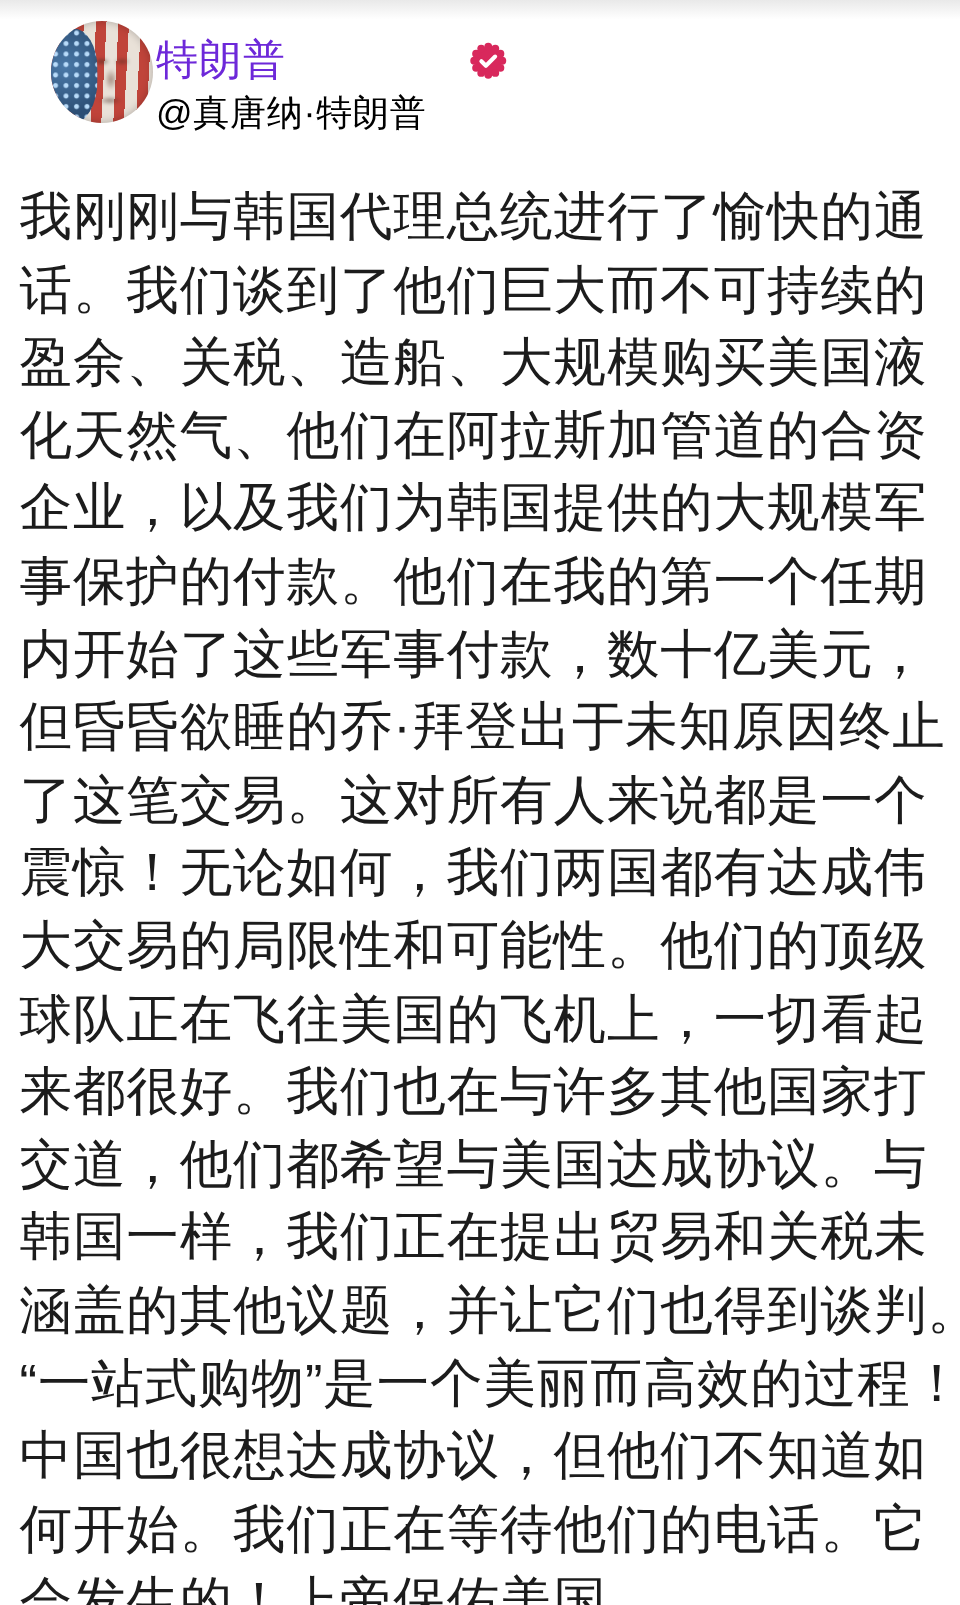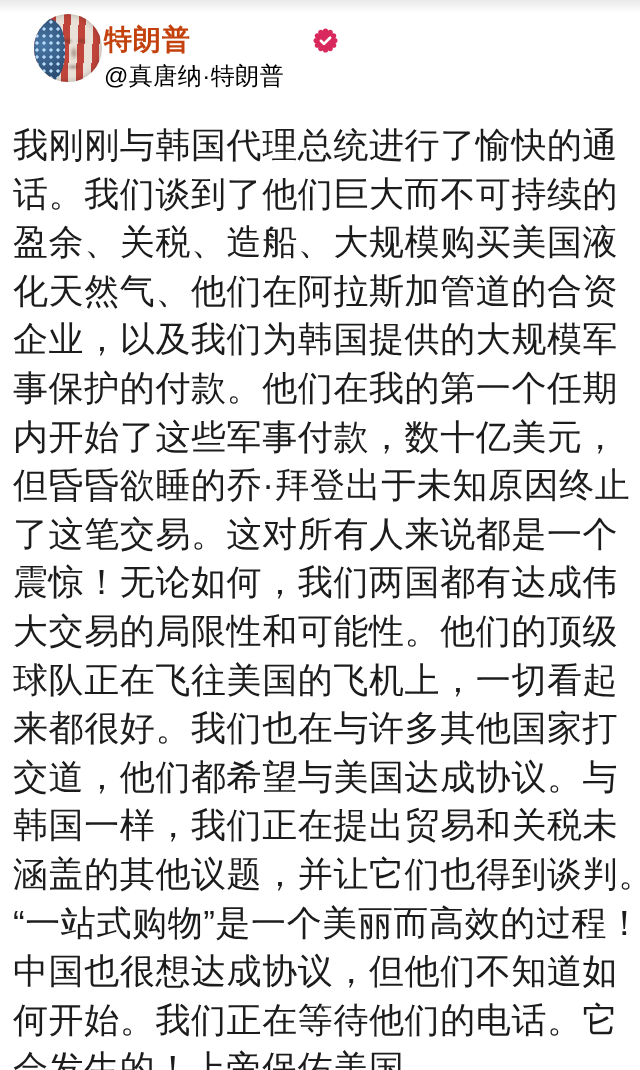--- a/index.html
+++ b/index.html
@@ -37,21 +37,21 @@
     background:
       radial-gradient(ellipse 8px 4px at 32% 28%,rgba(60,40,30,.55),transparent 70%),
       radial-gradient(ellipse 8px 4px at 72% 28%,rgba(60,40,30,.45),transparent 70%),
       radial-gradient(ellipse 6px 10px at 50% 52%,rgba(95,58,42,.5),transparent 72%),
       radial-gradient(ellipse 11px 4px at 48% 80%,rgba(70,42,32,.5),transparent 72%);
     filter:blur(1px);
   }
   .id-block{position:absolute;left:104px;top:24px;}
   .name-row{display:flex;align-items:center;}
   .display-name{
-    font-size:28px;font-weight:bold;color:#c2410c;
+    font-size:28px;font-weight:normal;color:#6d28d9;
     letter-spacing:1px;line-height:32px;cursor:pointer;
   }
   .badge{margin-left:122px;width:25px;height:25px;flex:0 0 auto;}
   .handle{
     margin-top:6px;font-size:24px;color:#000000;
     letter-spacing:.5px;line-height:28px;cursor:pointer;
   }
   
   .post-body{
     position:absolute;top:121px;left:0;right:0;

